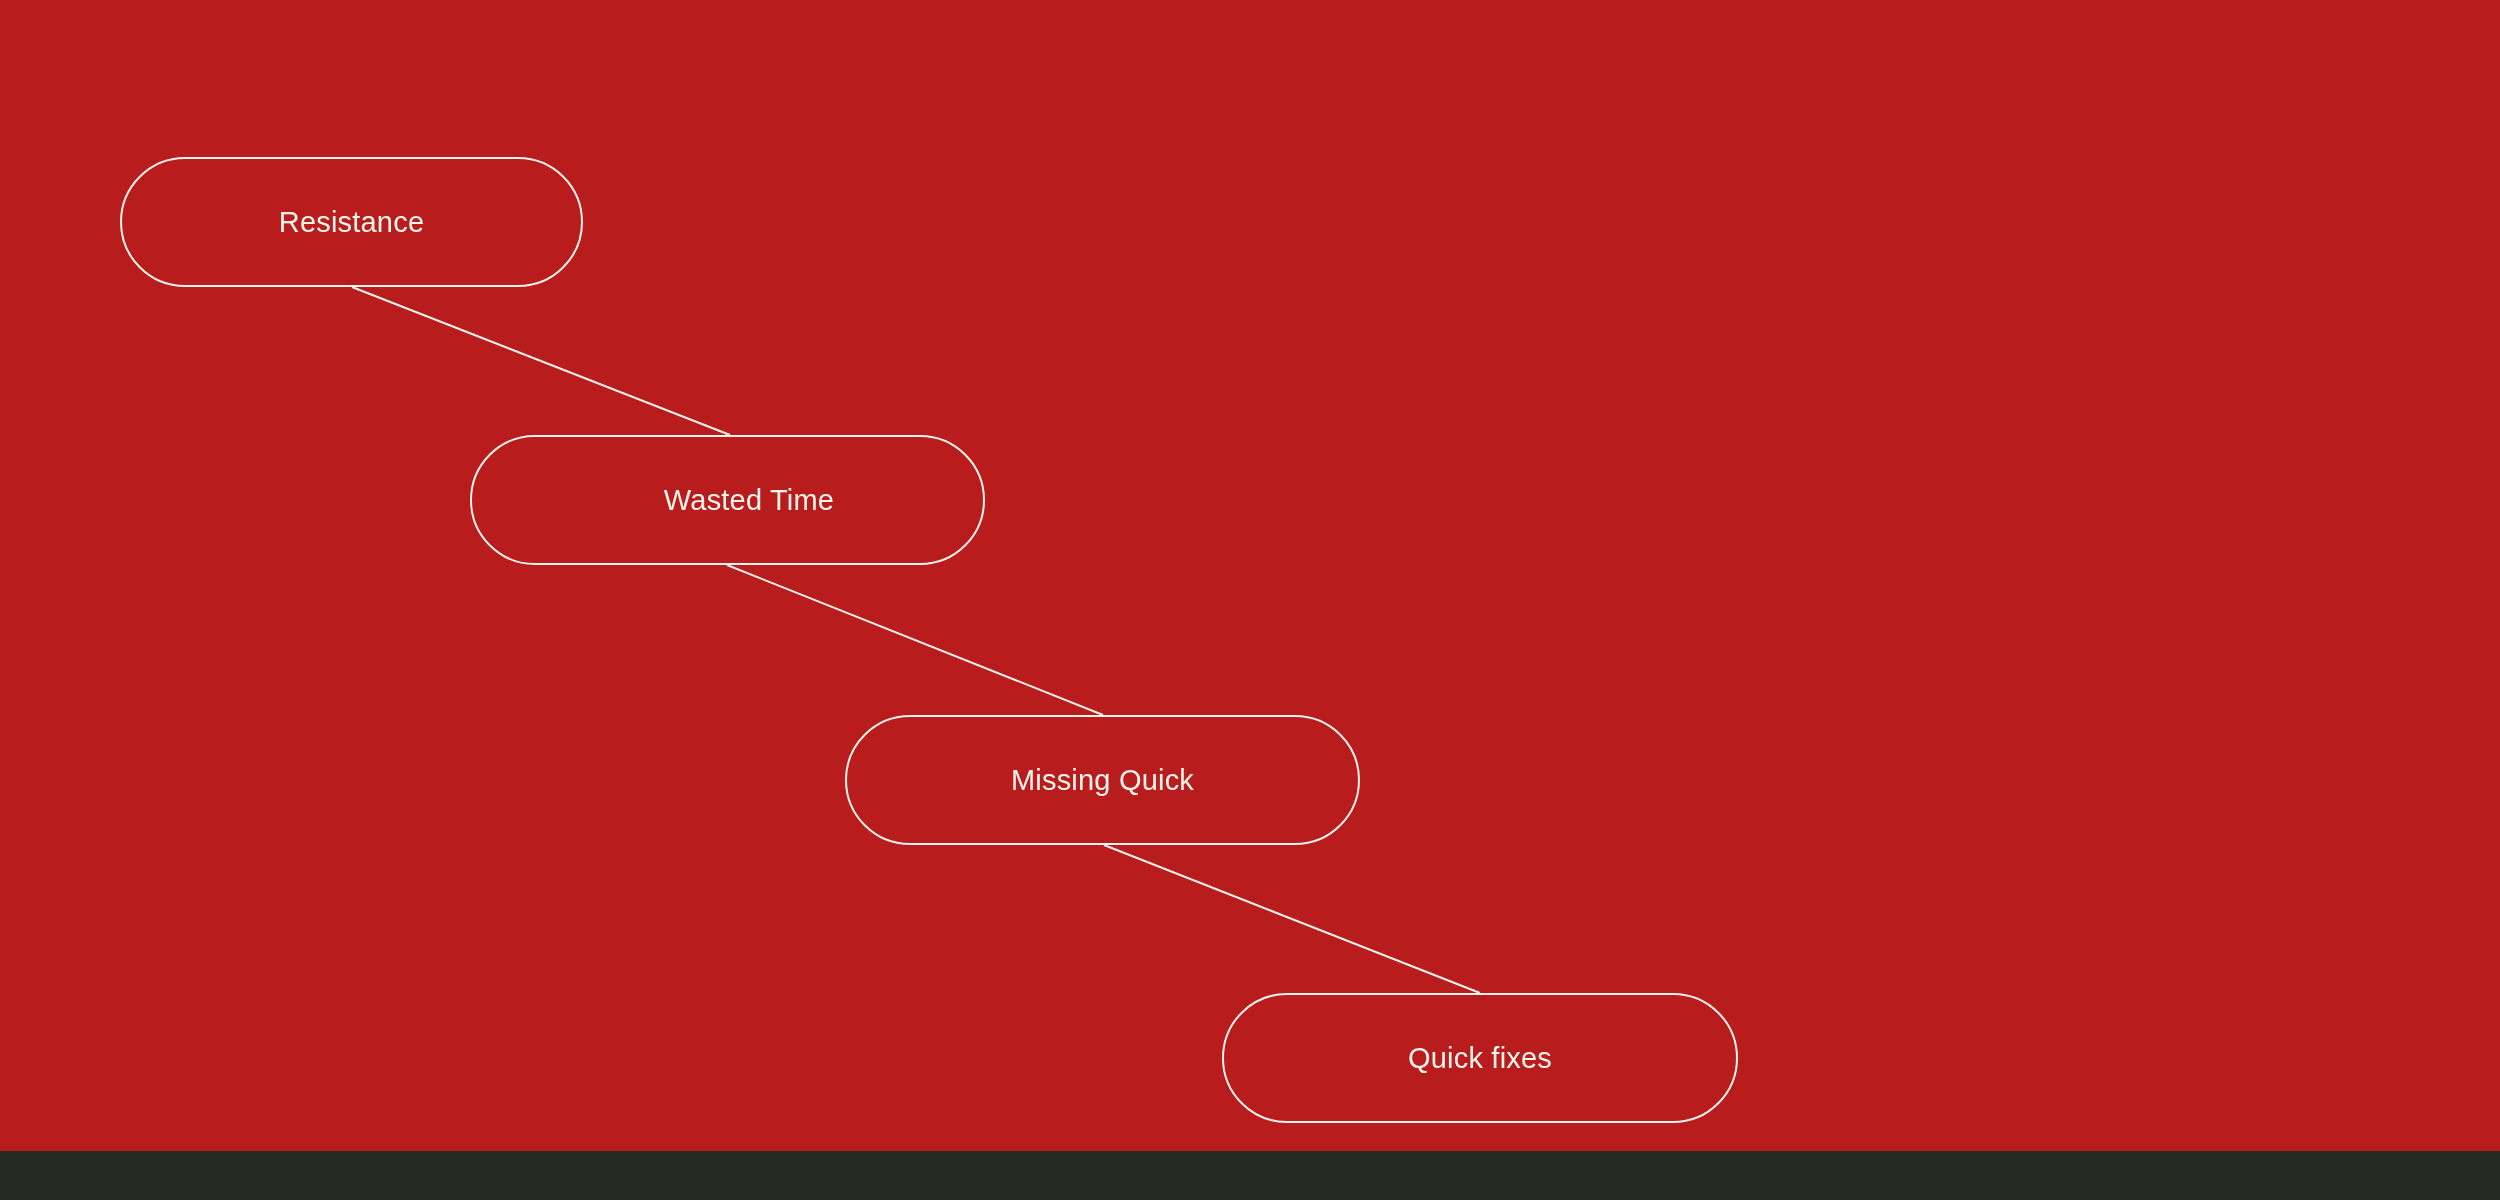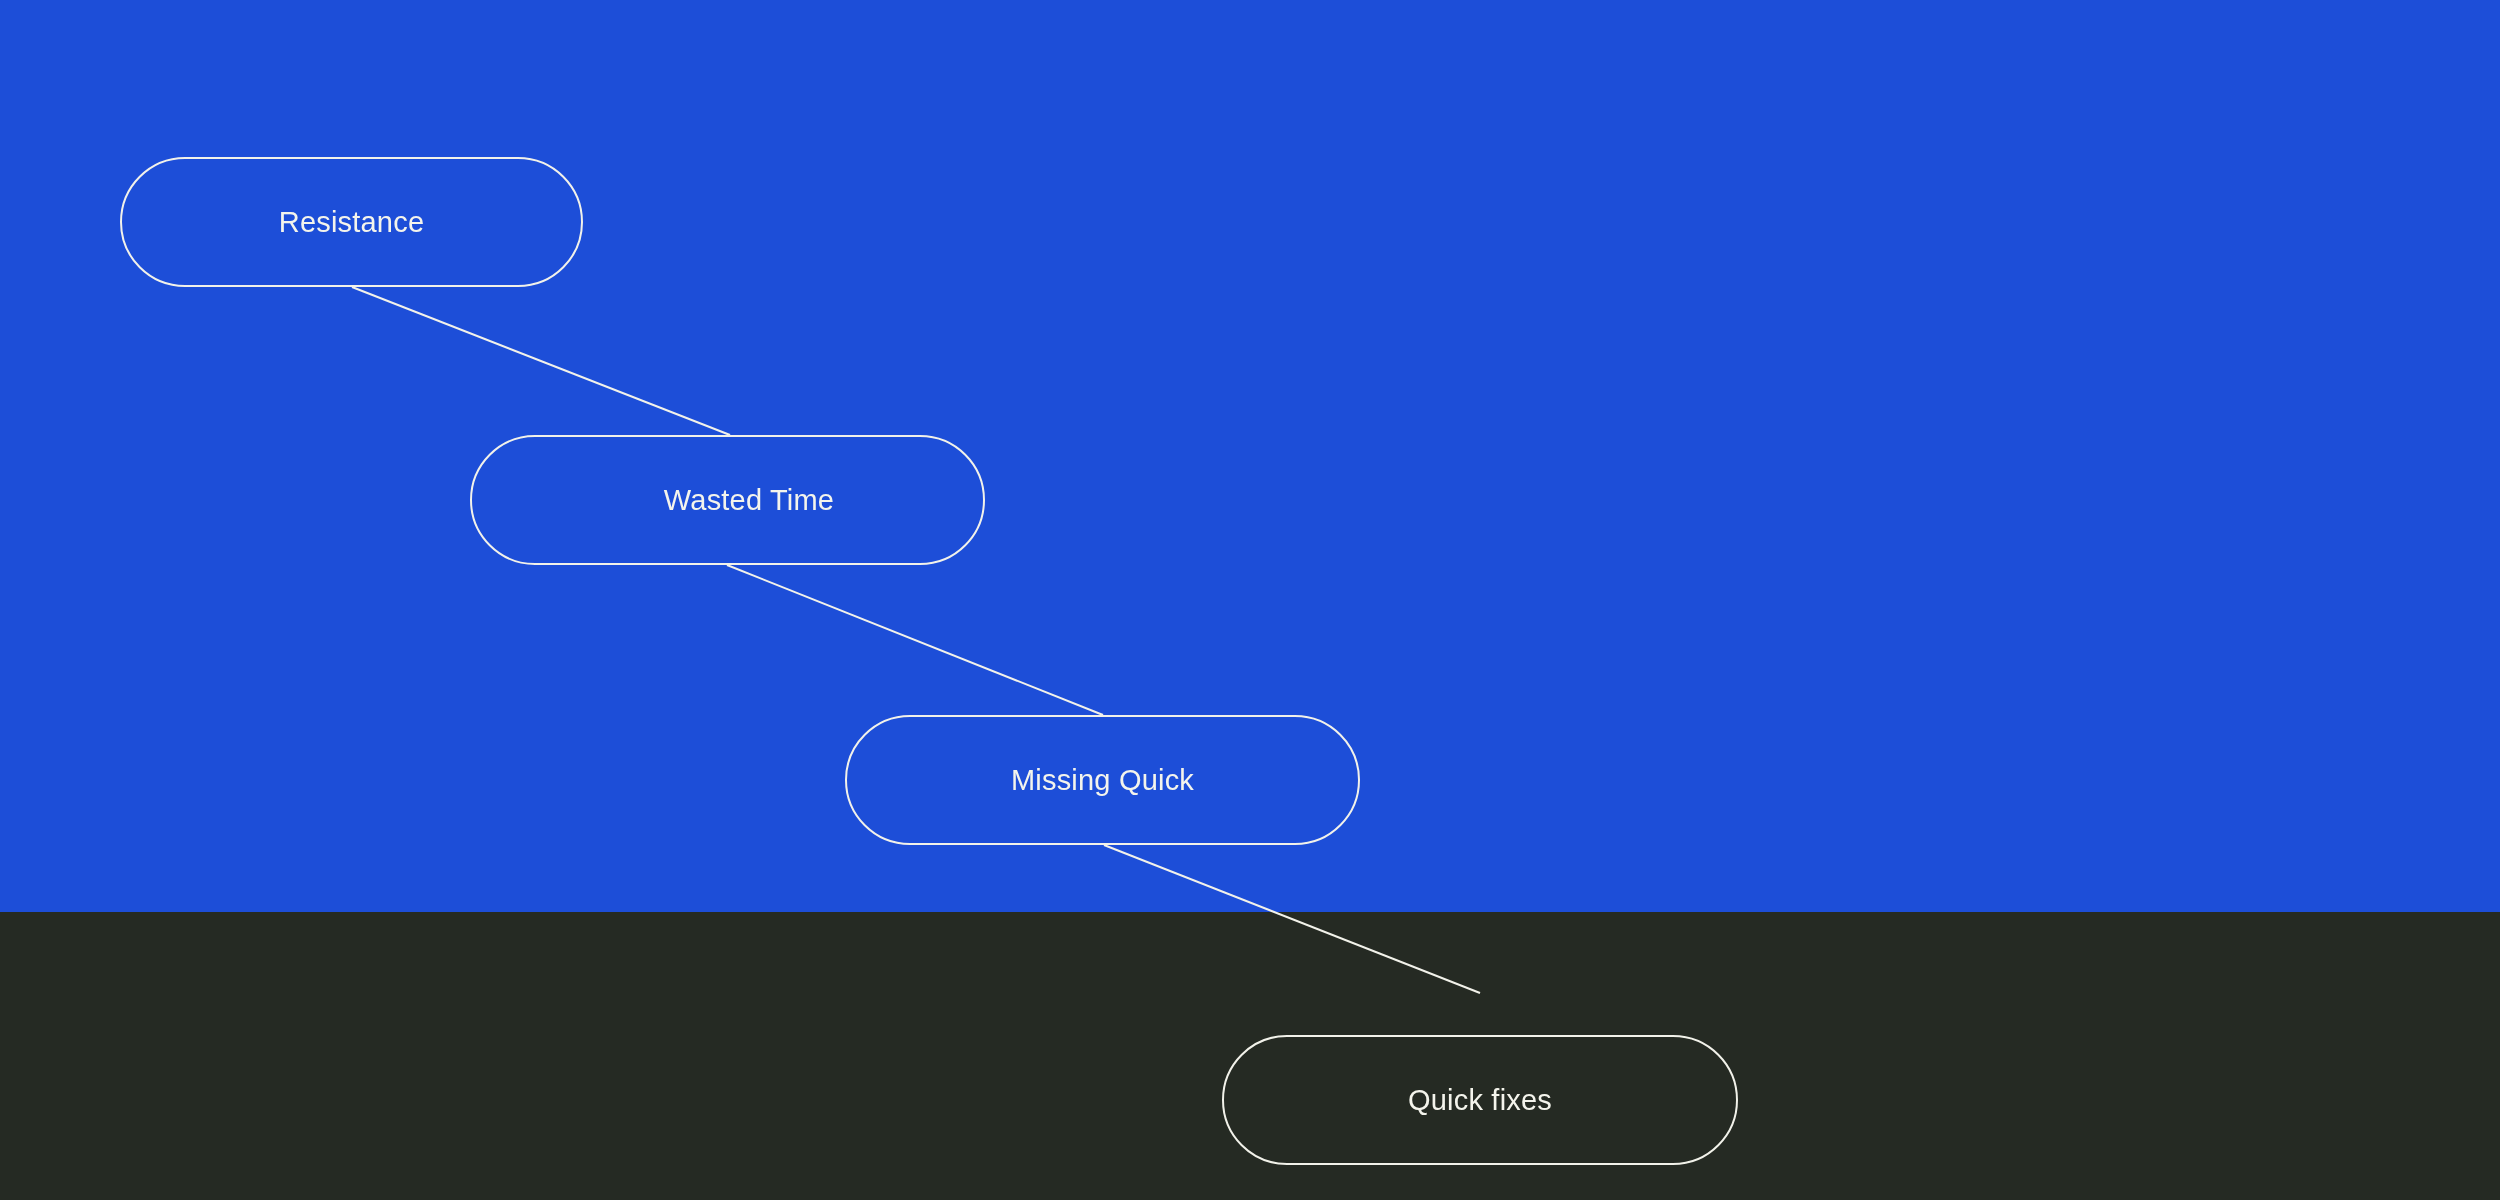--- a/index.html
+++ b/index.html
@@ -44,36 +44,36 @@
     font-weight: 300;
     letter-spacing: 0.2px;
     line-height: 1;
     white-space: nowrap;
     user-select: none;
   }
 </style>
 </head>
 <body style="background: rgb(37, 42, 35); width: 2500px; height: 1200px;">
 
-<div id="canvas" style="width: 2500px; height: 912px; background: #1d4ed8;">
+<div id="canvas" style="width: 2500px; height: 1151px; background: #b91c1c;">
 
   <svg id="edge-layer" viewBox="0 0 2500 1200" width="2500" height="1200" xmlns="http://www.w3.org/2000/svg">
       <line x1="352" y1="287" x2="730" y2="435" stroke="#f2f2ea" stroke-width="2" stroke-linecap="butt"></line>
       <line x1="727" y1="565" x2="1103" y2="715" stroke="#f2f2ea" stroke-width="2" stroke-linecap="butt"></line>
       <line x1="1104" y1="845" x2="1480" y2="993" stroke="#f2f2ea" stroke-width="2" stroke-linecap="butt"></line>
     </svg>
 
   <div id="node-layer">
       <div class="node" style="left: 120px; top: 157px; width: 463px; height: 130px; border-radius: 65px; border-color: rgb(242, 242, 234);">
         <span class="node-label" style="color: rgb(244, 244, 236);">Resistance</span>
       </div>
       <div class="node" style="left: 470px; top: 435px; width: 515px; height: 130px; border-radius: 65px; border-color: rgb(242, 242, 234);">
         <span class="node-label" style="color: rgb(244, 244, 236); margin-left: 43px;">Wasted Time</span>
       </div>
       <div class="node" style="left: 845px; top: 715px; width: 515px; height: 130px; border-radius: 65px; border-color: rgb(242, 242, 234);">
         <span class="node-label" style="color: rgb(244, 244, 236);">Missing Quick</span>
       </div>
-      <div class="node" style="left: 1222px; top: 1035px; width: 516px; height: 130px; border-radius: 65px; border-color: rgb(242, 242, 234);">
+      <div class="node" style="left: 1222px; top: 993px; width: 516px; height: 130px; border-radius: 65px; border-color: rgb(242, 242, 234);">
         <span class="node-label" style="color: rgb(244, 244, 236);">Quick fixes</span>
       </div>
     </div>
 
 </div>
 
 </body></html>

